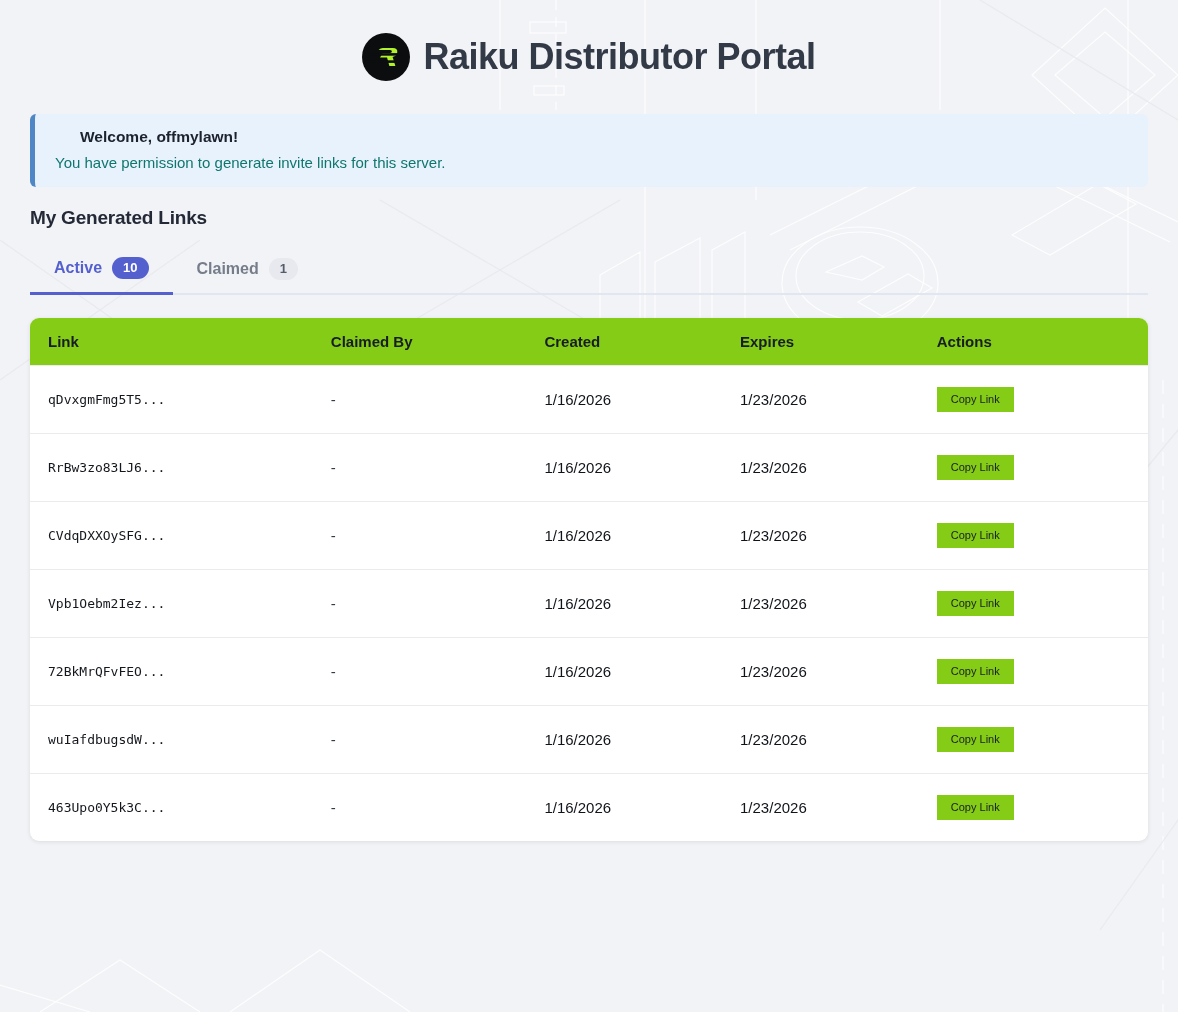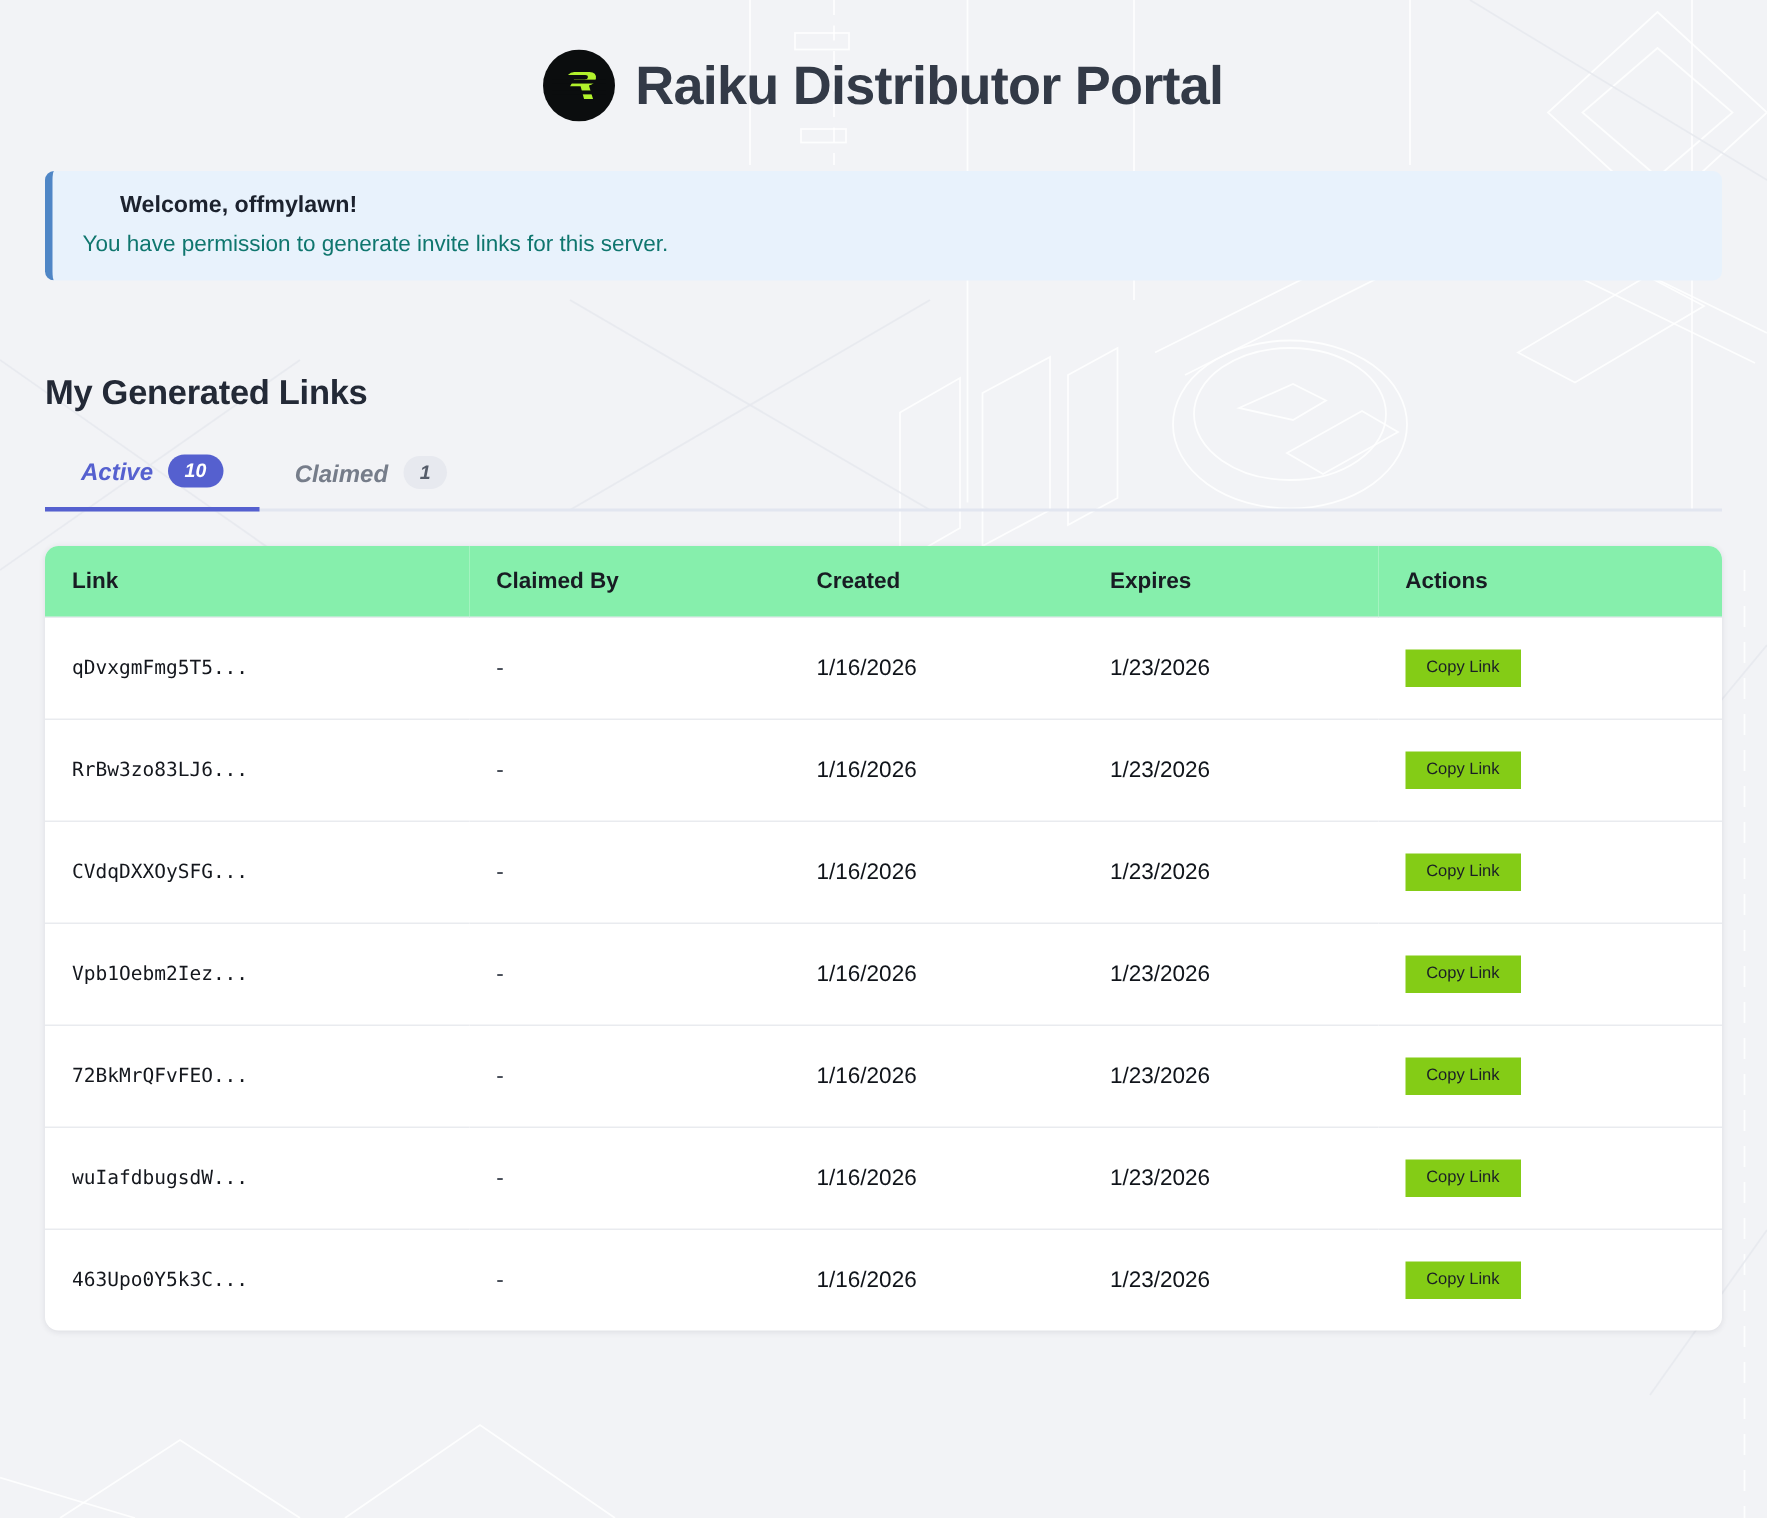--- a/index.html
+++ b/index.html
@@ -32,36 +32,35 @@
     background: #e8f2fc;
     border-left: 5px solid #4f86c6;
     border-radius: 6px;
     padding: 14px 20px 16px;
   }
   .banner-heading { font-size: 15.5px; font-weight: 700; color: #1c222e; margin-left: 25px; }
   .banner-message { font-size: 15px; color: #0f766e; margin-top: 8px; }
 
   
   .section-title {
-    margin-top: 61px;
-    font-size: 23px; font-weight: 700; color: #232936; letter-spacing: -0.2px;
+    margin-top: 20px;
+    font-size: 19px; font-weight: 700; color: #232936; letter-spacing: -0.2px;
   }
 
   
   .tabs {
     margin-top: 28px;
     display: flex;
     border-bottom: 2px solid #e2e6f0;
   }
   .tab {
-    display: flex; align-items: flex-end; gap: 10px;
+    display: flex; align-items: center; gap: 10px;
     padding: 0 24px 13px 24px;
     font-size: 16px; font-weight: 700; color: #767d8a;
     cursor: pointer;
-    font-style: italic;
   }
   .tab.active {
     color: #5560cf;
     border-bottom: 3px solid #5560cf;
     margin-bottom: -2px;
   }
   .badge {
     display: inline-block;
     font-size: 13px; font-weight: 700;
     padding: 3px 11px;
@@ -78,21 +77,21 @@
     border-radius: 9px;
     box-shadow: 0 1px 4px rgba(25, 30, 48, 0.10);
     overflow: hidden;
   }
   table { width: 100%; border-collapse: collapse; table-layout: fixed; }
   col.c-link    { width: 25.3%; }
   col.c-claimed { width: 19.1%; }
   col.c-created { width: 17.5%; }
   col.c-expires { width: 17.6%; }
   col.c-actions { width: 20.5%; }
-  thead tr { background: #86efac; }
+  thead tr { background: #84cc16; }
   th {
     text-align: left;
     padding: 15px 18px;
     font-size: 15px; font-weight: 700; color: #181c23;
   }
   td {
     padding: 21px 18px;
     border-top: 1px solid #e9ebef;
     font-size: 15px; color: #10141a;
     vertical-align: middle;

